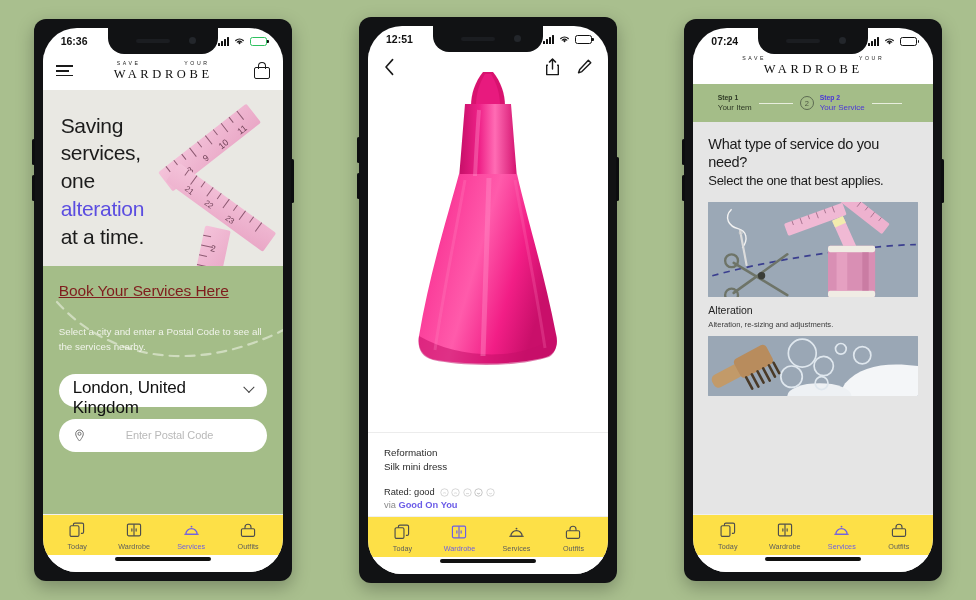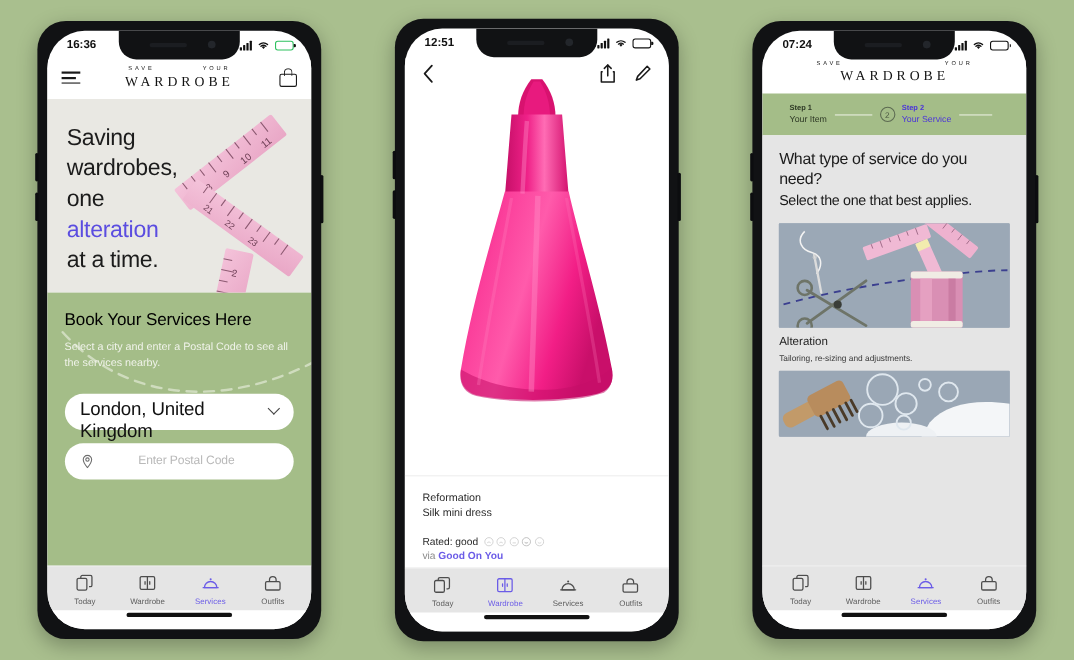--- a/index.html
+++ b/index.html
@@ -10,21 +10,21 @@
     overflow: hidden;
     position: relative;
   }
   .stage { position: relative; width: 976px; height: 600px; display: flex; align-items: center; justify-content: space-around; }
 
   
   .phone {
     position: relative;
     width: 258px; height: 562px;
     background: #111214;
-    border-radius: 26px;
+    border-radius: 12px;
     padding: 9px;
     box-shadow: 0 6px 18px rgba(0,0,0,.28);
     flex: 0 0 auto;
   }
   .phone.p2 { height: 566px; }
   .screen {
     position: relative;
     width: 100%; height: 100%;
     background: #ffffff;
     border-radius: 34px;
@@ -89,36 +89,36 @@
     letter-spacing: -.3px; position: relative; z-index: 3;
   }
   .hero h1 .accent { color: #5b4de0; }
   .tape-wrap { position:absolute; right:-8px; top:14px; width:135px; height:185px; z-index:1; }
 
   
   .booking {
     background: #a4bd88; flex: 1 1 auto; padding: 16px 16px 8px;
     position: relative; overflow: hidden;
   }
-  .booking h2 { color: #000000; font-size: 15.5px; font-weight: normal; letter-spacing: -.1px; margin-bottom: 9px; position: relative; z-index: 2;}
+  .booking h2 { color: #7f1d1d; font-size: 15.5px; font-weight: normal; letter-spacing: -.1px; margin-bottom: 25px; position: relative; z-index: 2; text-decoration: underline;}
   .booking p { color: #f0f3ea; font-size: 9.8px; line-height: 1.5; margin-bottom: 19px; position: relative; z-index: 2; }
   .dash-arc { position: absolute; left: 8px; top: 22px; width: 248px; height: 78px; z-index: 1; }
   .field {
     background: #fff; border-radius: 20px; height: 33px;
     display: flex; align-items: center; padding: 0 14px;
     margin-bottom: 12px; position: relative; z-index: 2;
   }
   .field .val { font-size: 17px; color: #111; font-weight: normal; letter-spacing: -.15px; margin-top: 15px; }
   .field .ph { font-size: 11px; color: #b9b9b9; letter-spacing: -.1px; padding-left: 32px; }
   .chev { margin-left: auto; width: 8px; height: 8px; border-right: 1.4px solid #444; border-bottom: 1.4px solid #444; transform: rotate(45deg) translate(-2px,-2px); }
   .pin { width: 13px; height: 13px; margin-right: 8px; flex: 0 0 auto; }
 
   
   .tabbar {
-    flex: 0 0 auto; background: #e5e5e5; padding: 7px 6px 4px;
+    flex: 0 0 auto; background: #fde047; padding: 7px 6px 4px;
     display: flex; justify-content: space-around; align-items: center;
     border-top: 1px solid #f0f0f0;
   }
   .tab { display: flex; flex-direction: column; align-items: center; gap: 4px; width: 25%; cursor: pointer; }
   .tab .tl { font-size: 7.2px; color: #5c5c5c; letter-spacing: .05px; }
   .tab.active .tl { color: #6b5ce7; }
   .tab svg { display: block; }
   .homebar { height: 17px; background: #fff; display: flex; align-items: flex-start; justify-content: center; padding-top: 2px; }
   .homebar i { display: block; width: 96px; height: 4px; border-radius: 3px; background: #111; }
 
@@ -252,21 +252,21 @@
                 <path d="M44 138h8M44 148h12M44 158h8M44 168h12"></path>
               </g>
               <text x="54" y="152" font-size="9" fill="#6d3f55" font-family="Liberation Sans, sans-serif">2</text>
               <text x="54" y="174" font-size="9" fill="#6d3f55" font-family="Liberation Sans, sans-serif">1</text>
               <rect x="44" y="176" width="26" height="9" fill="#f2eaa8"></rect>
             </g>
           </svg>
         </div>
         <h1>
           <span>Saving</span><br>
-          <span>wardrobes,</span><br>
+          <span>services,</span><br>
           <span>one</span><br>
           <span class="accent">alteration</span><br>
           <span>at a time.</span>
         </h1>
       </div>
 
       <div class="booking">
         <svg class="dash-arc" viewBox="0 0 248 78">
           <path d="M6 14 C60 74, 150 88, 244 36" stroke="#cfdcbe" stroke-width="2.2" fill="none" stroke-dasharray="9 7" stroke-linecap="round"></path>
         </svg>
@@ -567,21 +567,21 @@
               <circle cx="50" cy="72" r="3.4" fill="#3a3d38"></circle>
 
               <rect x="112" y="44" width="44" height="48" rx="2" fill="#d98fb4"></rect>
               <rect x="112" y="44" width="44" height="6" rx="2" fill="#f0ece4"></rect>
               <rect x="112" y="86" width="44" height="6" rx="2" fill="#f0ece4"></rect>
               <rect x="120" y="50" width="10" height="36" fill="#e8a6c6" opacity=".75"></rect>
               <rect x="144" y="50" width="6" height="36" fill="#c06f97" opacity=".6"></rect>
             </svg>
           </div>
           <div class="sname">Alteration</div>
-          <div class="sdesc">Tailoring, re-sizing and adjustments.</div>
+          <div class="sdesc">Alteration, re-sizing and adjustments.</div>
         </div>
 
         <div class="svc svc2">
           <div class="thumb">
             <svg width="100%" height="100%" viewBox="0 0 196 60" preserveAspectRatio="xMidYMid slice">
               <rect width="196" height="60" fill="#9aa7b5"></rect>
 
               <path d="M128 46 C142 30, 166 26, 196 30 L196 60 L120 60 Z" fill="#f4f6f8"></path>
               <ellipse cx="104" cy="58" rx="30" ry="12" fill="#eef1f4"></ellipse>
 

